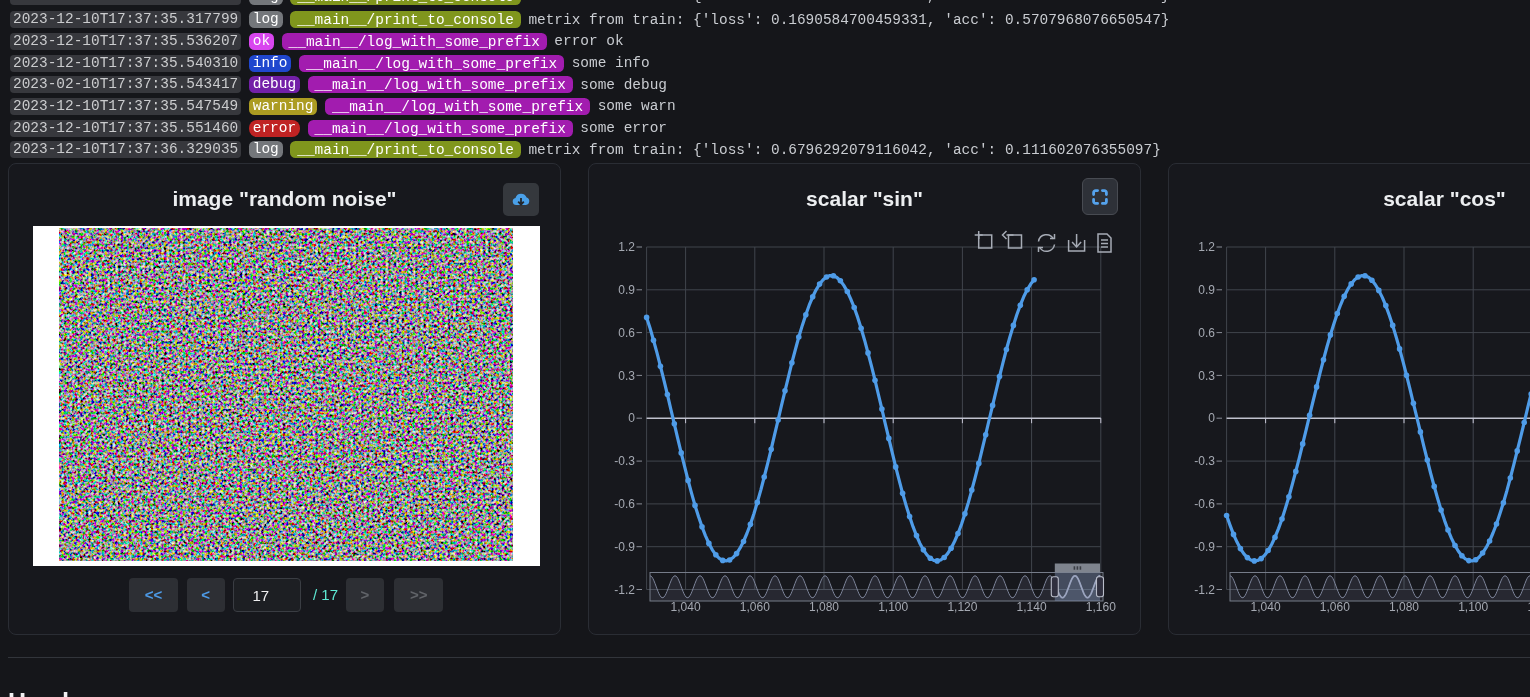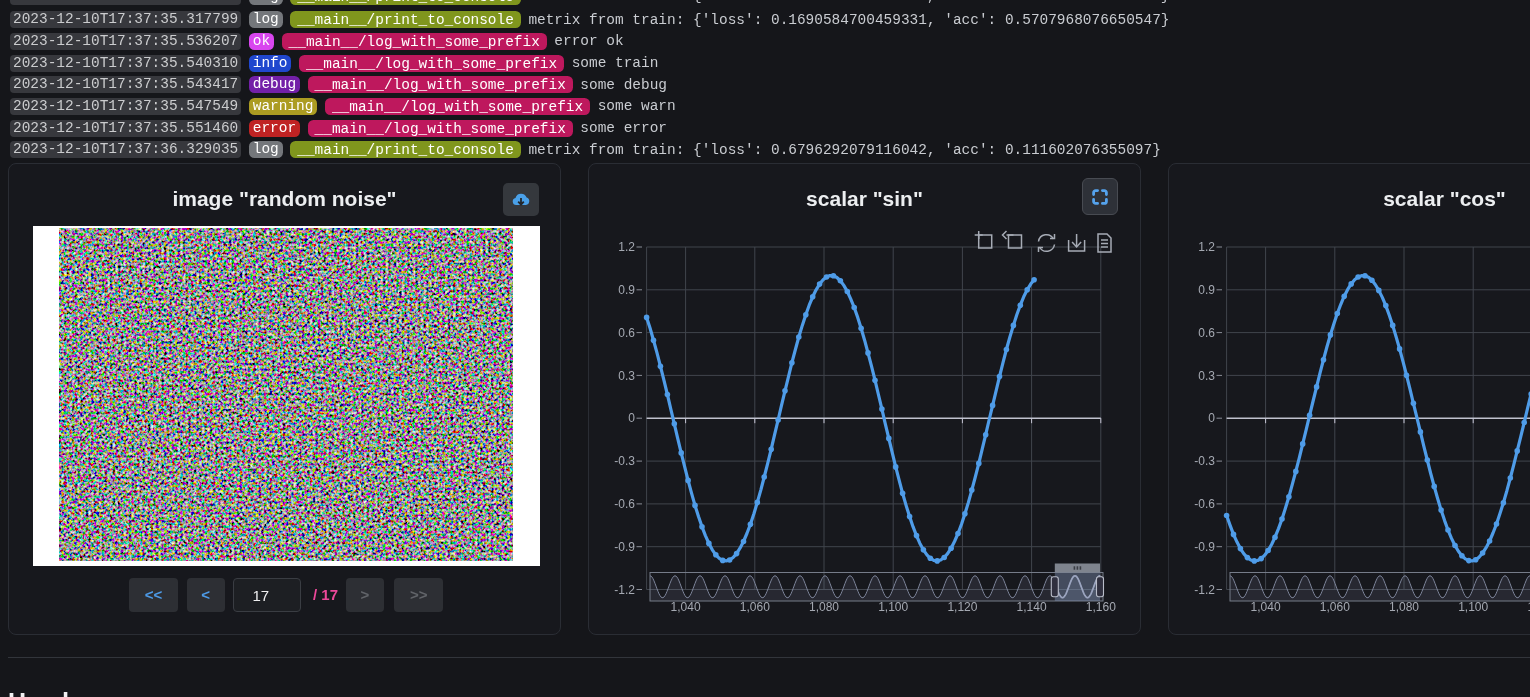--- a/index.html
+++ b/index.html
@@ -7,47 +7,47 @@
 .log { position:absolute; left:10px; top:-13px; width:3000px; font-family:"Liberation Mono", monospace; font-size:14.45px; }
 .lrow { height:21.73px; display:flex; align-items:center; column-gap:7.5px; white-space:pre; }
 .ts { background:#37383d; color:#cbccce; border-radius:4px; padding:0 3px; height:17px; line-height:17px; }
 .tag { border-radius:5.5px; padding:0 4px; height:17px; line-height:17px; color:#fff; }
 .src-con, .src-pre { padding:1px 7px; }
 .lvl-log { background:#74777b; }
 .lvl-ok { background:#d946ef; }
 .lvl-info { background:#2047ce; }
 .lvl-debug { background:#7320a8; }
 .lvl-warn { background:#ac9c22; }
-.lvl-err { background:#c02323; }
+.lvl-err { background:#c02323;border-radius:8px; }
 .src-con { background:#80961d; }
-.src-pre { background:#be185d; }
+.src-pre { background:#a21caf; }
 .msg { color:#c9ccd1; }
 .cards { position:absolute; left:8px; top:163px; display:flex; column-gap:27px; }
 .card { position:relative; width:553px; height:472px; background:#17181d; border:1px solid #2a2d34; border-radius:8px; flex:none; }
 .ctitle { position:absolute; top:22.5px; left:0; width:100%; text-align:center; color:#eceef0; font-size:21px; font-weight:bold; }
 .dlbtn { position:absolute; left:494px; top:19px; width:36px; height:33px; background:#35383d; border-radius:5px; display:flex; align-items:center; justify-content:center; }
 .fsbtn { position:absolute; left:493px; top:14px; width:36px; height:37px; background:#2e3138; border:1px solid #484b52; border-radius:6px; display:flex; align-items:center; justify-content:center; }
 .fig { position:absolute; left:23.7px; top:62px; width:507.3px; height:340px; background:#fff; }
 .noise { position:absolute; left:26.6px; top:2px; }
 .pager { position:absolute; left:0; top:413.5px; width:553px; height:34.2px; color:#e8e9ea; }
 .pbtn { position:absolute; top:0; height:34.2px; background:#2d2f34; border-radius:4px; display:flex; align-items:center; justify-content:center; font-size:15px; font-weight:bold; }
 .pbtn.blue { color:#4d9be8; }
 .pbtn.gray { color:#616469; }
 .pinput { position:absolute; left:224.4px; top:0; width:67.6px; height:34.2px; background:#1d1f23; border:1px solid #3a3d43; border-radius:4px; font-size:15px; line-height:33px; padding-left:18px; color:#efeff0; }
-.ptext { position:absolute; left:304px; top:0; height:34.2px; line-height:34.2px; font-size:15px; color:#ec4899;font-weight:bold; }
+.ptext { position:absolute; left:304px; top:0; height:34.2px; line-height:34.2px; font-size:15px; color:#5eead4; }
 .sep { position:absolute; left:8px; top:657px; width:1522px; height:0; border-top:1px solid #32353b; }
 .heading { position:absolute; left:8px; top:688.3px; color:#f0f1f2; font-size:25px; font-weight:bold; }
 </style></head>
 <body>
 <div class="log">
     <div class="lrow" style="position:relative;top:-1.5px"><span class="ts">2023-12-10T17:37:35.112893</span><span class="tag lvl-log">log</span><span class="tag src-con">__main__/print_to_console</span><span class="msg">metrix from train: {'loss': 0.9149874541268021, 'acc': 0.3921640755314275}</span></div>
     <div class="lrow"><span class="ts">2023-12-10T17:37:35.317799</span><span class="tag lvl-log">log</span><span class="tag src-con">__main__/print_to_console</span><span class="msg">metrix from train: {'loss': 0.1690584700459331, 'acc': 0.5707968076650547}</span></div>
     <div class="lrow"><span class="ts">2023-12-10T17:37:35.536207</span><span class="tag lvl-ok">ok</span><span class="tag src-pre">__main__/log_with_some_prefix</span><span class="msg">error ok</span></div>
-    <div class="lrow"><span class="ts">2023-12-10T17:37:35.540310</span><span class="tag lvl-info">info</span><span class="tag src-pre">__main__/log_with_some_prefix</span><span class="msg">some train</span></div>
-    <div class="lrow"><span class="ts">2023-12-10T17:37:35.543417</span><span class="tag lvl-debug">debug</span><span class="tag src-pre">__main__/log_with_some_prefix</span><span class="msg">some debug</span></div>
+    <div class="lrow"><span class="ts">2023-12-10T17:37:35.540310</span><span class="tag lvl-info">info</span><span class="tag src-pre">__main__/log_with_some_prefix</span><span class="msg">some info</span></div>
+    <div class="lrow"><span class="ts">2023-02-10T17:37:35.543417</span><span class="tag lvl-debug">debug</span><span class="tag src-pre">__main__/log_with_some_prefix</span><span class="msg">some debug</span></div>
     <div class="lrow"><span class="ts">2023-12-10T17:37:35.547549</span><span class="tag lvl-warn">warning</span><span class="tag src-pre">__main__/log_with_some_prefix</span><span class="msg">some warn</span></div>
     <div class="lrow"><span class="ts">2023-12-10T17:37:35.551460</span><span class="tag lvl-err">error</span><span class="tag src-pre">__main__/log_with_some_prefix</span><span class="msg">some error</span></div>
     <div class="lrow"><span class="ts">2023-12-10T17:37:36.329035</span><span class="tag lvl-log">log</span><span class="tag src-con">__main__/print_to_console</span><span class="msg">metrix from train: {'loss': 0.6796292079116042, 'acc': 0.111602076355097}</span></div>
   </div>
 <div class="cards">
 <div class="card">
   <div class="ctitle">image "random noise"</div>
   <div class="dlbtn">
         <svg width="22" height="22" viewBox="0 0 22 22">
     <path d="M16.6 8.6 A5.8 5.8 0 0 0 5.5 8.9 A3.6 3.6 0 0 0 6.1 16 L15.9 16 A3.8 3.8 0 0 0 16.6 8.6 Z" fill="#4aa0e8"></path>

